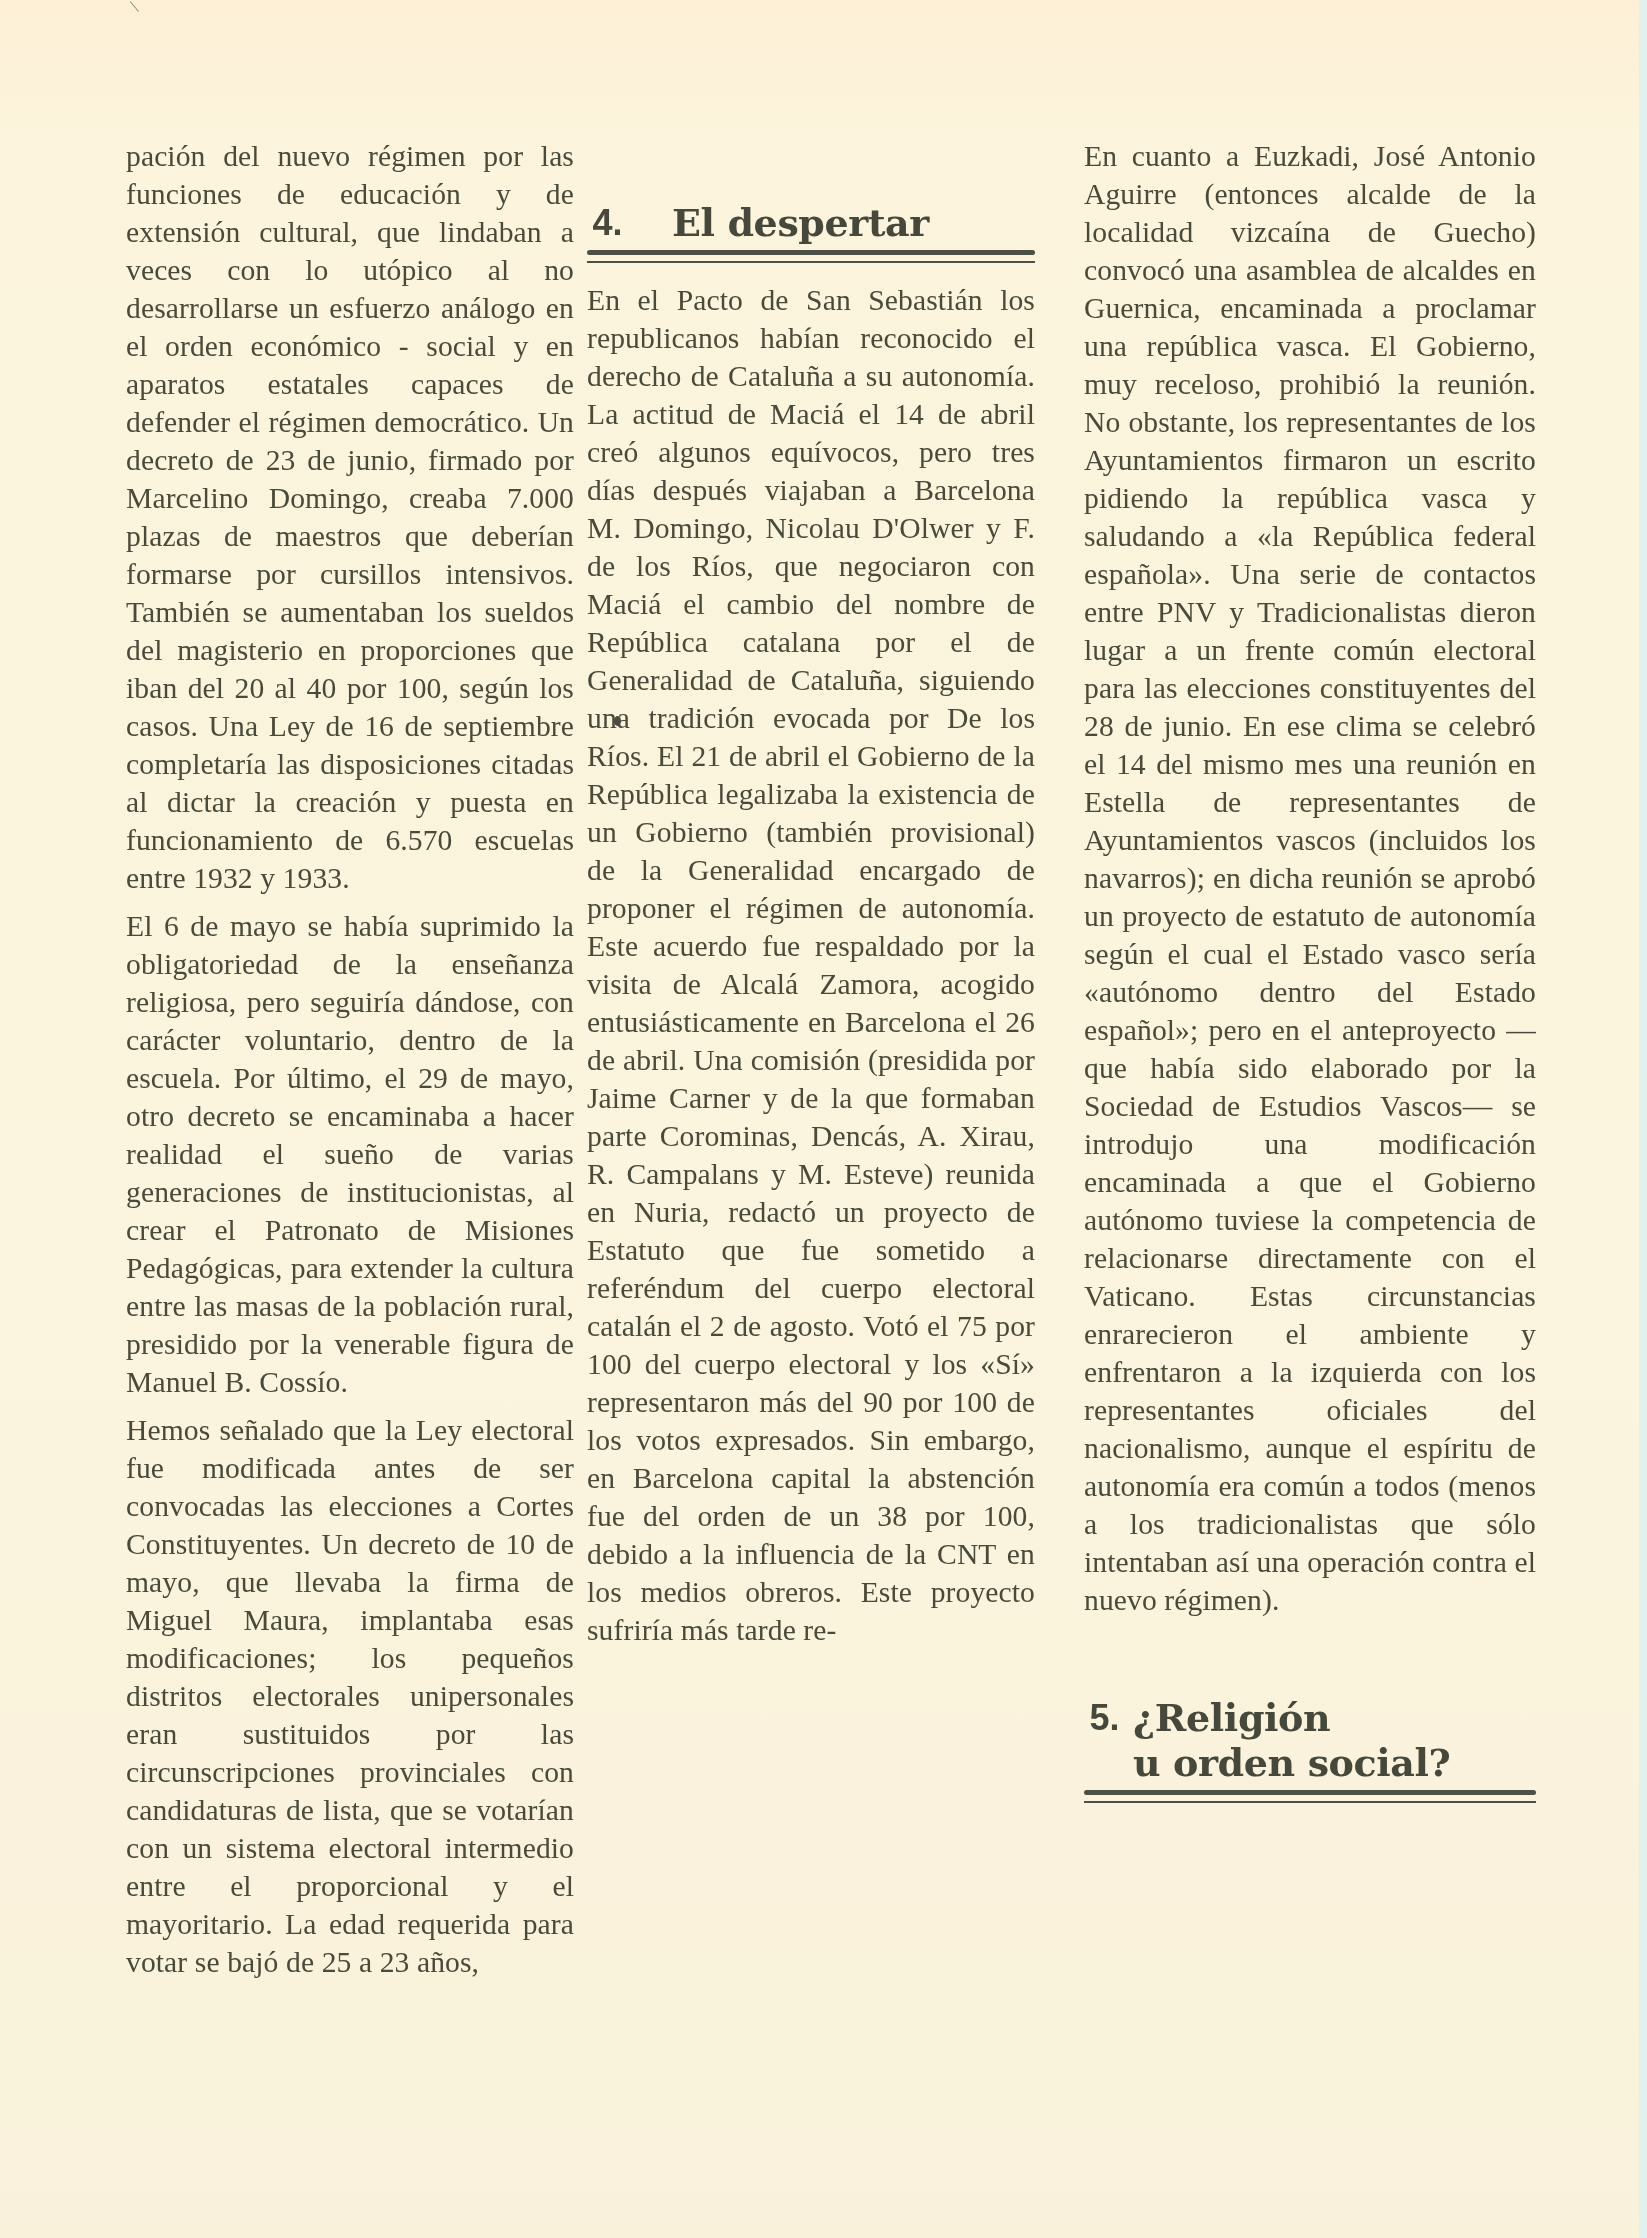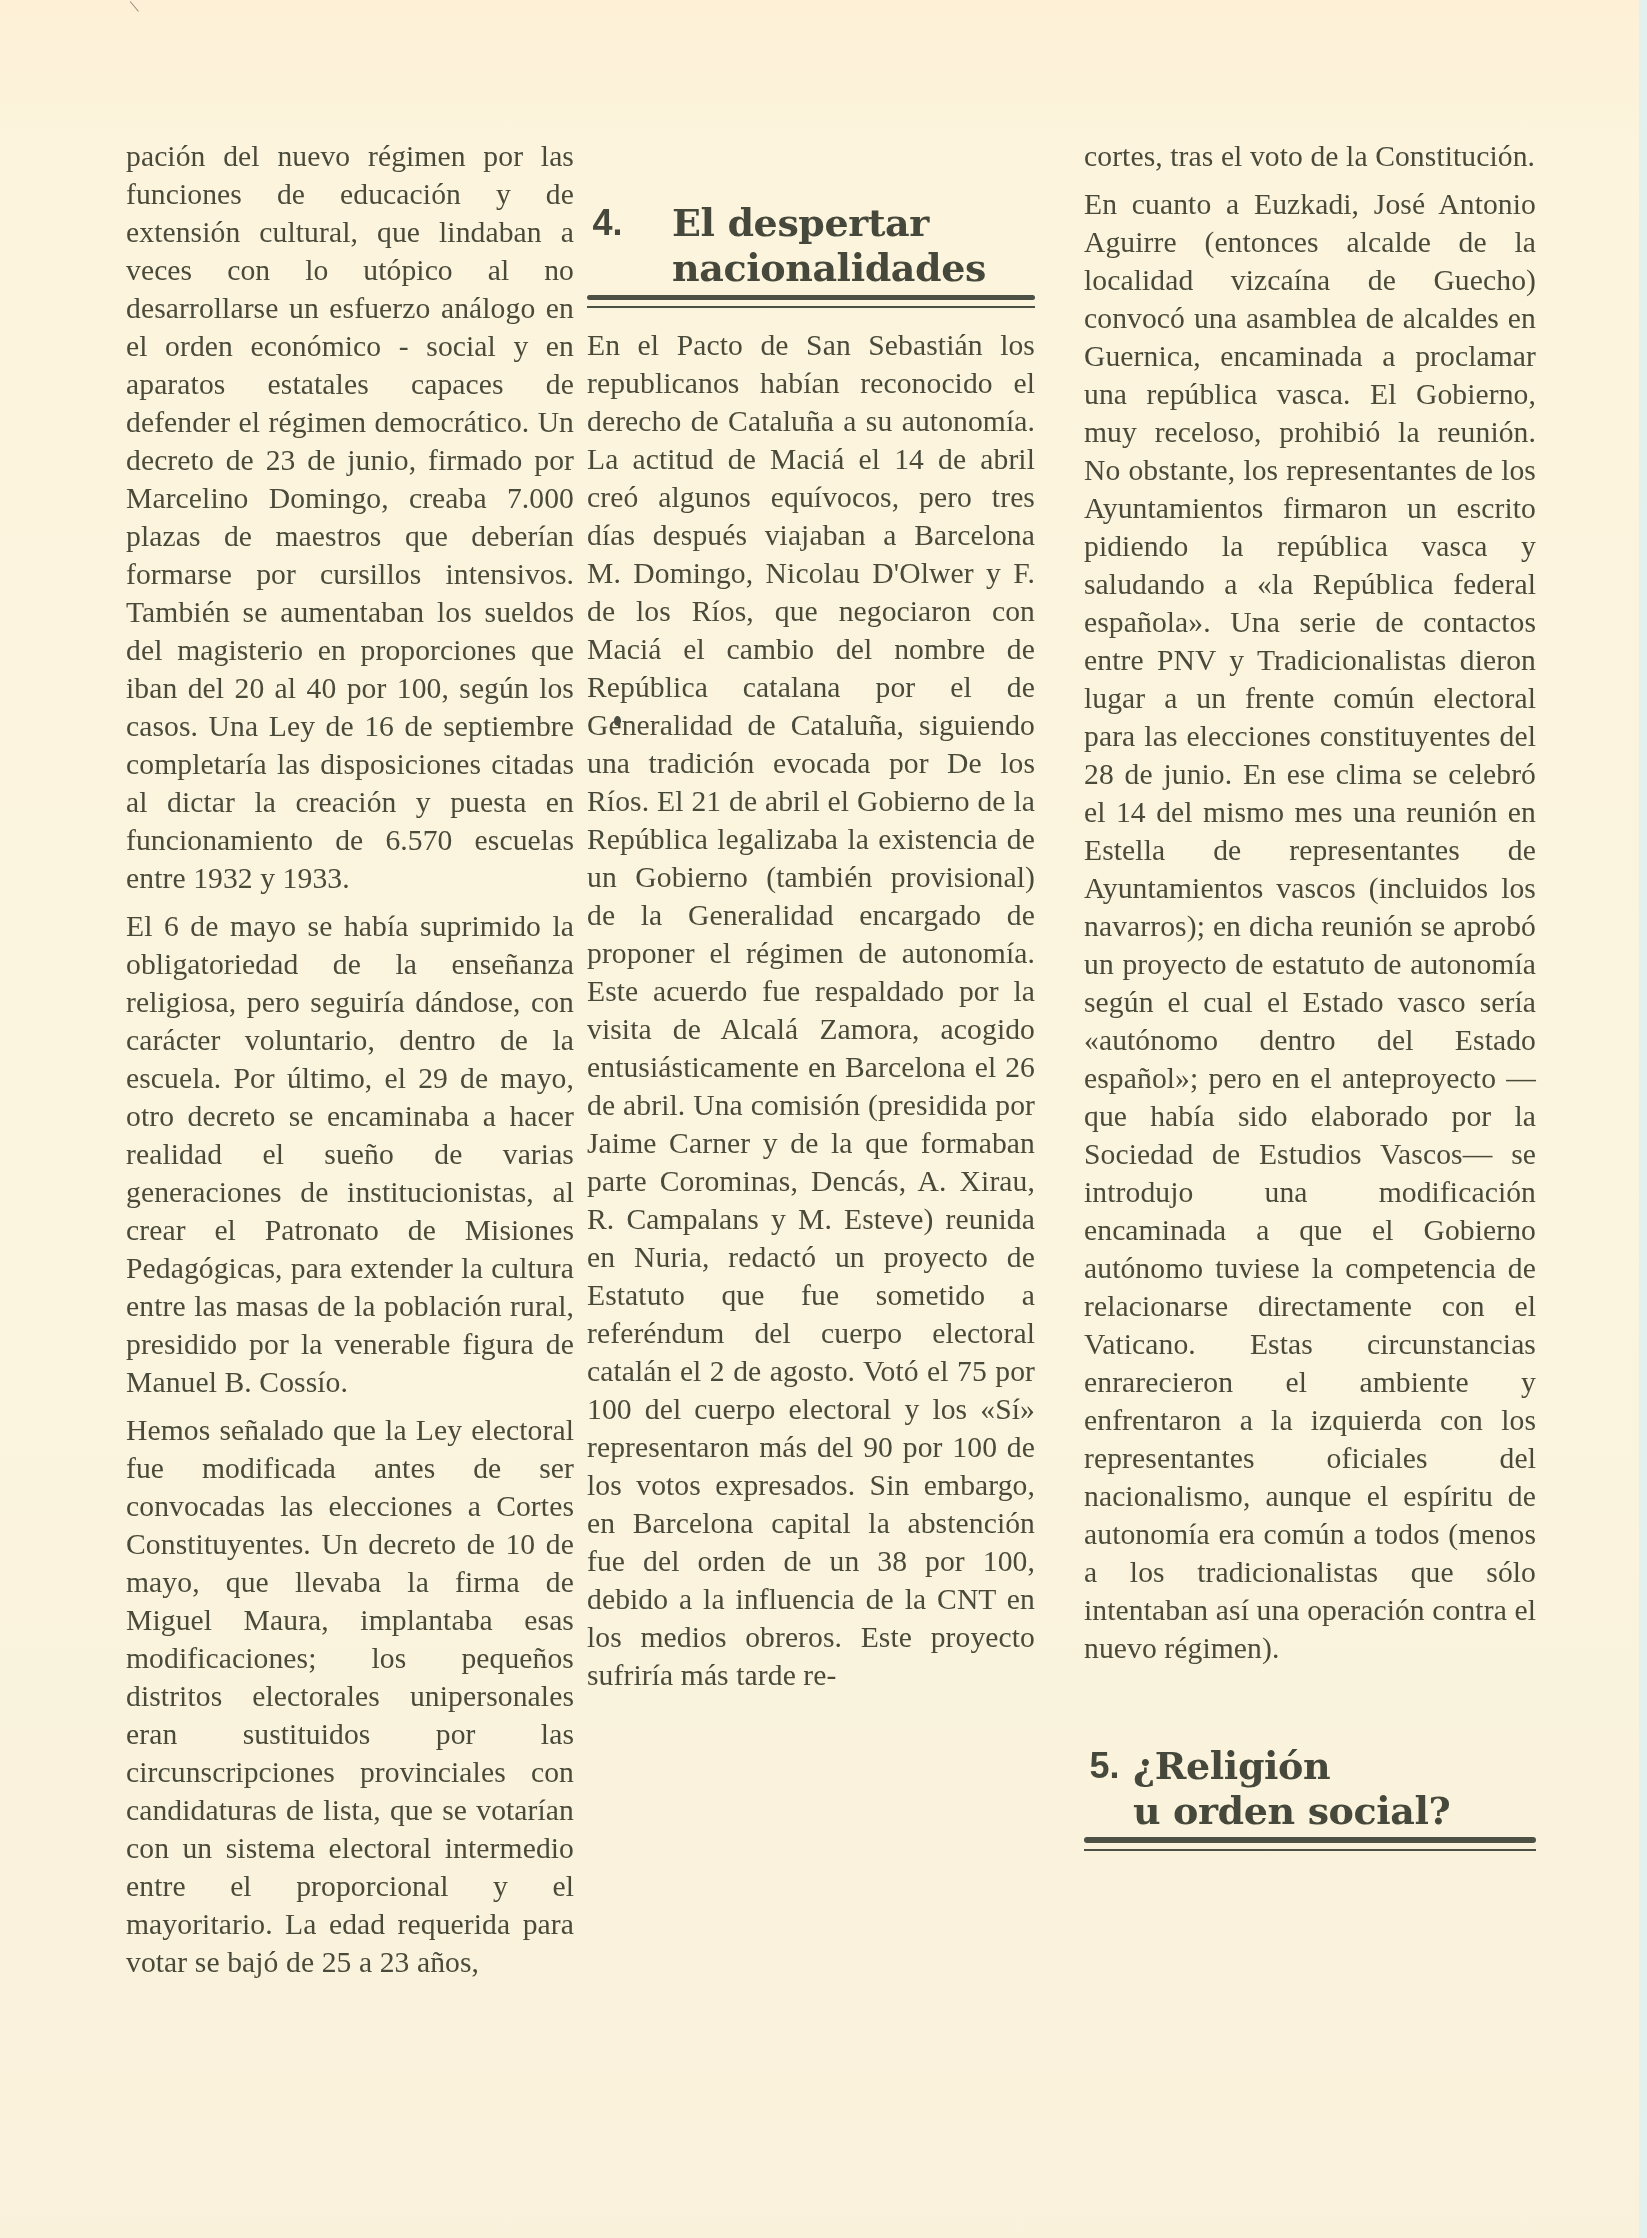--- a/index.html
+++ b/index.html
@@ -84,30 +84,28 @@
   <p class="para">pación del nuevo régimen por las funciones de educación y de extensión cultural, que lindaban a veces con lo utópico al no desarrollarse un esfuerzo análogo en el orden económico - social y en aparatos estatales capaces de defender el régimen democrático. Un decreto de 23 de junio, firmado por Marcelino Domingo, creaba 7.000 plazas de maestros que deberían formarse por cursillos intensivos. También se aumentaban los sueldos del magisterio en proporciones que iban del 20 al 40 por 100, según los casos. Una Ley de 16 de septiembre completaría las disposiciones citadas al dictar la creación y puesta en funcionamiento de 6.570 escuelas entre 1932 y 1933.</p>
   <p class="para">El 6 de mayo se había suprimido la obligatoriedad de la enseñanza religiosa, pero seguiría dándose, con carácter voluntario, dentro de la escuela. Por último, el 29 de mayo, otro decreto se encaminaba a hacer realidad el sueño de varias generaciones de institucionistas, al crear el Patronato de Misiones Pedagógicas, para extender la cultura entre las masas de la población rural, presidido por la venerable figura de Manuel B. Cossío.</p>
   <p class="para">Hemos señalado que la Ley electoral fue modificada antes de ser convocadas las elecciones a Cortes Constituyentes. Un decreto de 10 de mayo, que llevaba la firma de Miguel Maura, implantaba esas modificaciones; los pequeños distritos electorales unipersonales eran sustituidos por las circunscripciones provinciales con candidaturas de lista, que se votarían con un sistema electoral intermedio entre el proporcional y el mayoritario. La edad requerida para votar se bajó de 25 a 23 años,</p>
 </div>
 
 <div class="column" id="col2">
   <div class="section-heading" id="sec4">
     <div class="num">4.</div>
     <div class="title">
       <span>El despertar</span>
-      <span>nacionalidades</span>
     </div>
     <div class="rule-thick"></div>
     <div class="rule-thin"></div>
   </div>
   <p class="para">En el Pacto de San Sebastián los republicanos habían reconocido el derecho de Cataluña a su autonomía. La actitud de Maciá el 14 de abril creó algunos equívocos, pero tres días después viajaban a Barcelona M. Domingo, Nicolau D'Olwer y F. de los Ríos, que negociaron con Maciá el cambio del nombre de República catalana por el de Generalidad de Cataluña, siguiendo una tradición evocada por De los Ríos. El 21 de abril el Gobierno de la República legalizaba la existencia de un Gobierno (también provisional) de la Generalidad encargado de proponer el régimen de autonomía. Este acuerdo fue respaldado por la visita de Alcalá Zamora, acogido entusiásticamente en Barcelona el 26 de abril. Una comisión (presidida por Jaime Carner y de la que formaban parte Corominas, Dencás, A. Xirau, R. Campalans y M. Esteve) reunida en Nuria, redactó un proyecto de Estatuto que fue sometido a referéndum del cuerpo electoral catalán el 2 de agosto. Votó el 75 por 100 del cuerpo electoral y los «Sí» representaron más del 90 por 100 de los votos expresados. Sin embargo, en Barcelona capital la abstención fue del orden de un 38 por 100, debido a la influencia de la CNT en los medios obreros. Este proyecto sufriría más tarde re-</p>
 </div>
 
 <div class="column" id="col3">
-  <p class="para">cortes, tras el voto de la Constitución.</p>
   <p class="para">En cuanto a Euzkadi, José Antonio Aguirre (entonces alcalde de la localidad vizcaína de Guecho) convocó una asamblea de alcaldes en Guernica, encaminada a proclamar una república vasca. El Gobierno, muy receloso, prohibió la reunión. No obstante, los representantes de los Ayuntamientos firmaron un escrito pidiendo la república vasca y saludando a «la República federal española». Una serie de contactos entre PNV y Tradicionalistas dieron lugar a un frente común electoral para las elecciones constituyentes del 28 de junio. En ese clima se celebró el 14 del mismo mes una reunión en Estella de representantes de Ayuntamientos vascos (incluidos los navarros); en dicha reunión se aprobó un proyecto de estatuto de autonomía según el cual el Estado vasco sería «autónomo dentro del Estado español»; pero en el anteproyecto —que había sido elaborado por la Sociedad de Estudios Vascos— se introdujo una modificación encaminada a que el Gobierno autónomo tuviese la competencia de relacionarse directamente con el Vaticano. Estas circunstancias enrarecieron el ambiente y enfrentaron a la izquierda con los representantes oficiales del nacionalismo, aunque el espíritu de autonomía era común a todos (menos a los tradicionalistas que sólo intentaban así una operación contra el nuevo régimen).</p>
   <div class="section-heading" id="sec5">
     <div class="num">5.</div>
     <div class="title">
       <span>¿Religión</span>
       <span>u orden social?</span>
     </div>
     <div class="rule-thick"></div>
     <div class="rule-thin"></div>
   </div>

